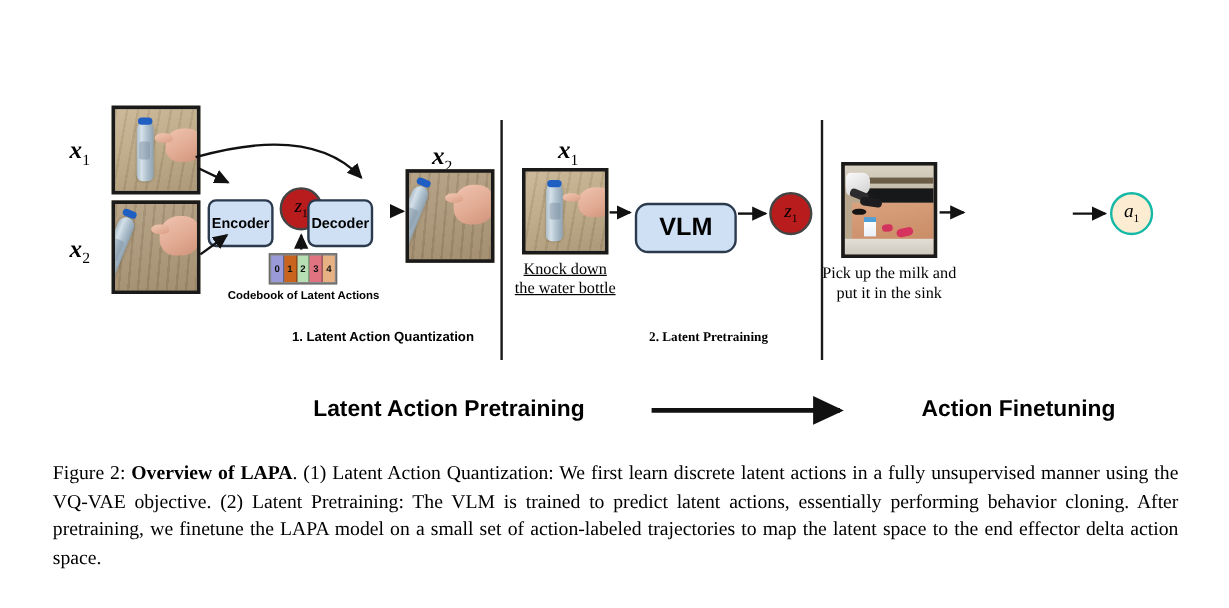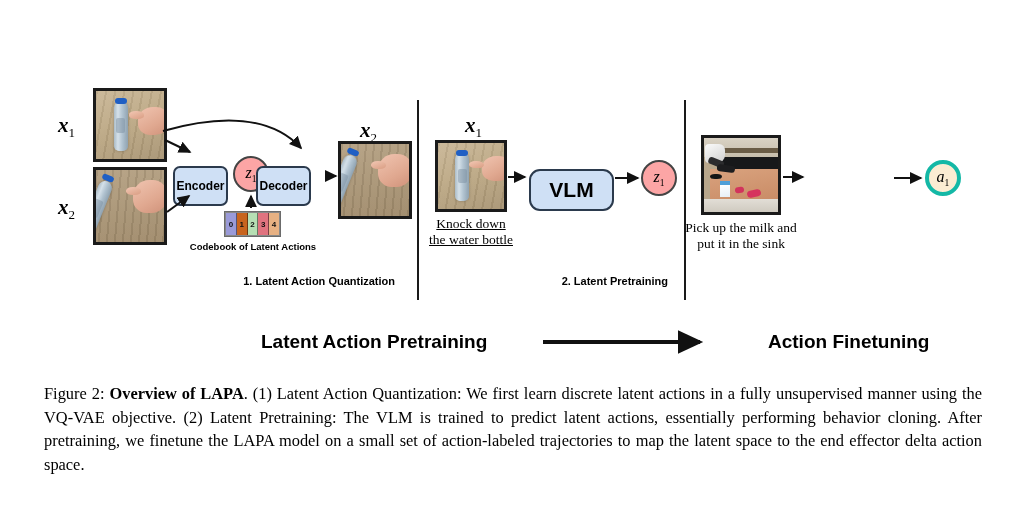--- a/index.html
+++ b/index.html
@@ -163,22 +163,22 @@
     border-radius: 50%;
     display:flex;
     align-items:center;
     justify-content:center;
     box-sizing:border-box;
     font-family:"Liberation Serif", serif;
     font-style: italic;
     font-weight: 400;
   }
   .circ sub { font-style:normal; font-size:0.6em; }
-  .circ-z { background:#fca5a5; border:2px solid #444; }
-  .circ-a { background:#fbecd2; border:4px solid #14b8a6; }
+  .circ-z { background:#b91c1c; border:2px solid #444; }
+  .circ-a { background:#fbecd2; border:2px solid #14b8a6; }
 
   
   #codebook {
     position: absolute;
     display: flex;
     border: 1px solid #6b6b6b;
     box-sizing: border-box;
     background:#888;
     padding:1px;
   }
@@ -336,21 +336,21 @@
     <span>Knock down</span><br>
     <span>the water bottle</span>
   </div>
 
   <div class="modbox big" style="left:529px; top:157px; width:85px; height:42px;">VLM</div>
 
   <div class="circ circ-z" style="left:641px; top:160px; width:36px; height:36px; font-size:16px;">
     <span><span>z</span><sub>1</sub></span>
   </div>
 
-  <div class="panel-title" style="left:448px; top:275px; width:220px;">2. Latent Pretraining</div>
+  <div class="panel-title" style="left:420px; top:275px; width:220px;font-family:Liberation Serif, serif;">2. Latent Pretraining</div>
 
   <div class="photo" style="left:701px; top:135px; width:80px; height:80px;">
     <div class="photo-inner">
       <div class="k-top"></div>
       <div class="k-shelf"></div>
       <div class="k-black"></div>
       <div class="k-counter"></div>
       <div class="k-bottom"></div>
       <div class="k-arm-base"></div>
       <div class="k-arm1"></div>

